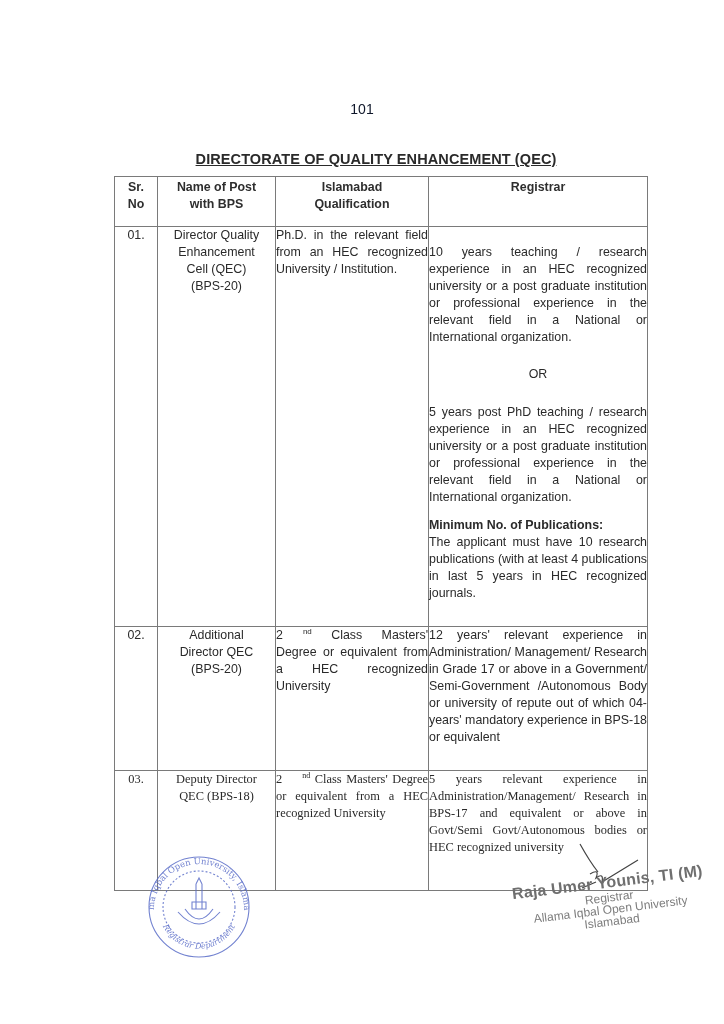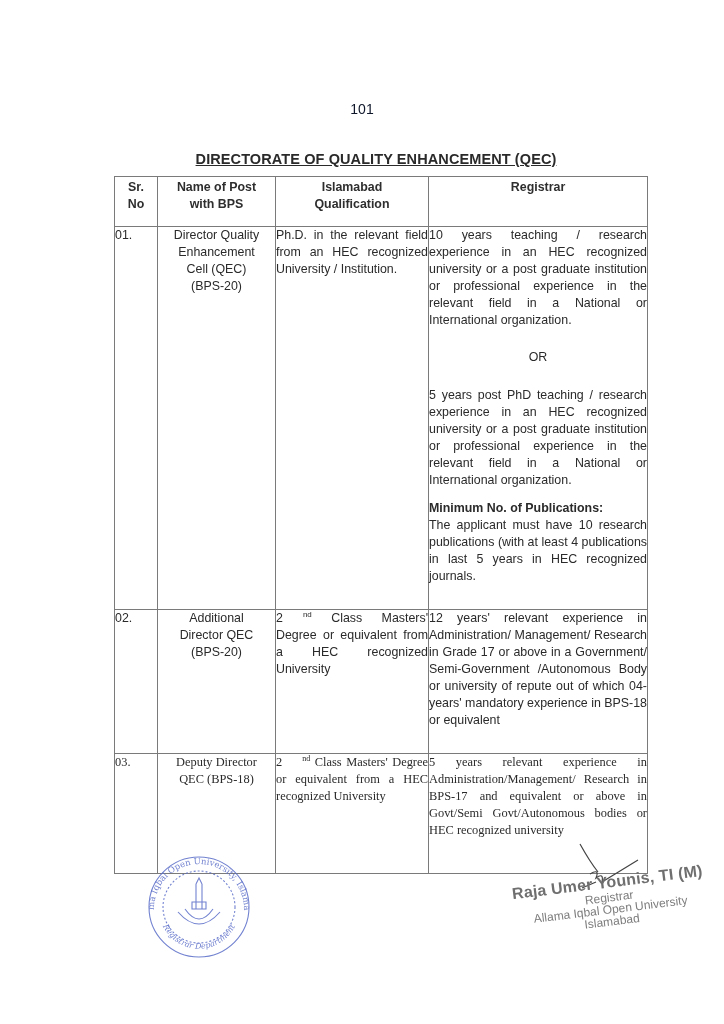--- a/index.html
+++ b/index.html
@@ -16,32 +16,32 @@
     font-size: 14.5px; font-weight: bold; text-decoration: underline; color: #2a2a2a;
     letter-spacing: 0.1px;
   }
   table.qec {
     position: absolute; top: 176px; left: 114px; width: 533px;
     border-collapse: collapse; table-layout: fixed; font-size: 12.4px; line-height: 17px;
   }
   table.qec td, table.qec th { border: 1px solid #7a7a7a; vertical-align: top; padding: 0; }
   table.qec th { font-weight: bold; text-align: center; padding-top: 2px; height: 47px; color: #2e2e2e; }
   col.c1 { width: 43px; } col.c2 { width: 118px; } col.c3 { width: 153px; } col.c4 { width: 219px; }
-  td.sr { text-align: left; vertical-align: middle; border-radius: 12px; }
+  td.sr { text-align: center; vertical-align: middle; border-radius: 12px; }
   td.post { text-align: center; vertical-align: middle; padding: 0 4px; }
   td.qual { vertical-align: middle; text-align: justify; text-align-last: left; padding: 0 5px 0 6px; }
   td.exp { padding: 0 4px 0 5px; text-align: justify; }
   td.exp p { margin: 0; text-align: justify; text-align-last: left; }
   td.exp .or { text-align: center; text-align-last: center; margin: 20px 0 21px 0; }
   td.exp .pubs-title { font-weight: bold; margin-top: 11px; }
   sup { font-size: 8px; line-height: 0; padding-left: 20px; }
   .row1 td { height: 382px; }
   .row2 td { height: 143px; }
   .row3 td { height: 119px; font-family: Liberation Serif, serif; }
-  .row1 .exp { padding-top: 0; }
+  .row1 .exp { padding-top: 17px; }
   .stamp { position: absolute; left: 140px; top: 854px; width: 118px; height: 104px; }
   .signature-block {
     position: absolute; left: 505px; top: 870px; width: 200px; height: 80px;
     transform: rotate(-7deg); transform-origin: left top; color: #7b7b7b; text-align: center;
   }
   .sig-name { font-size: 16px; font-weight: bold; letter-spacing: 0.2px; margin-top: 16px; color: #6f6f6f; }
   .sig-line { font-size: 12px; line-height: 12px; color: #7d7d7d; }
   .sig-scribble { position: absolute; left: 560px; top: 842px; width: 80px; height: 50px; }
 </style>
 </head>

